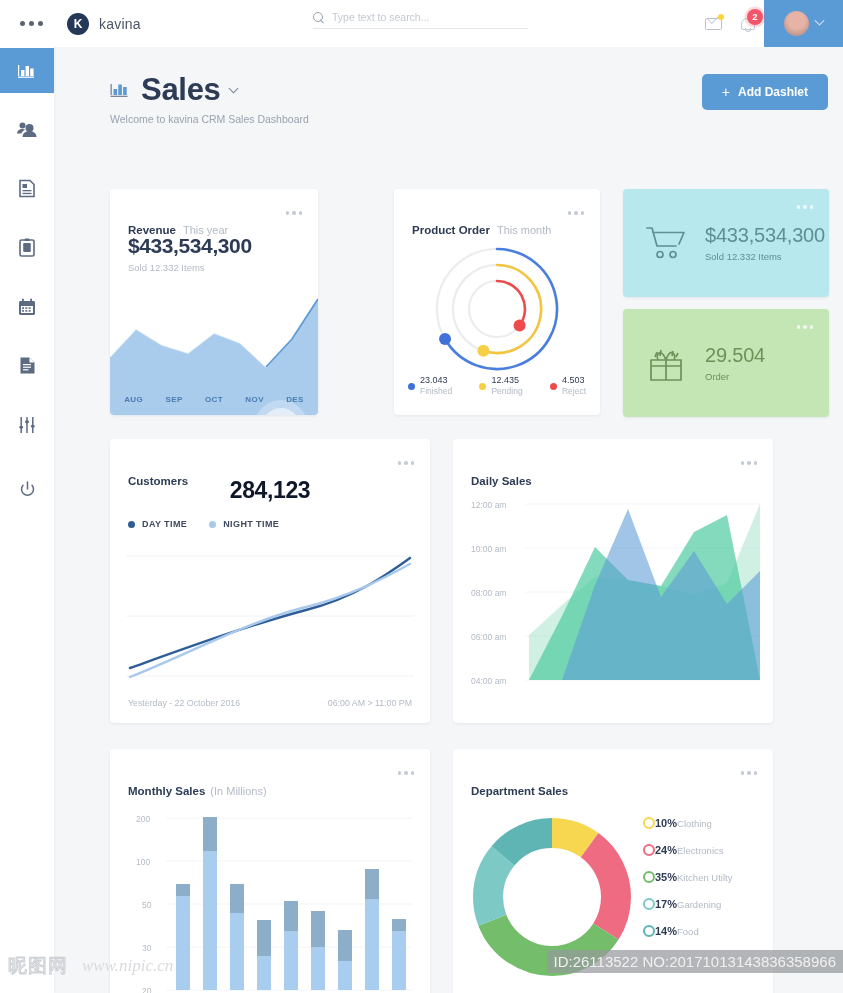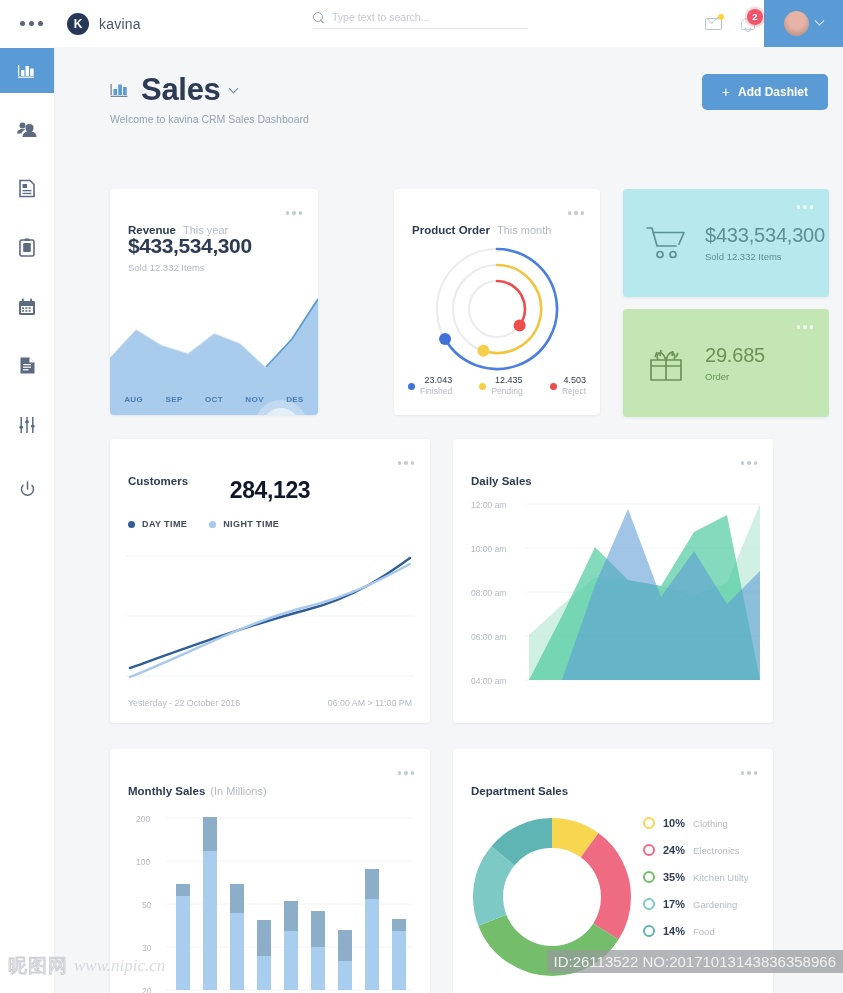--- a/index.html
+++ b/index.html
@@ -121,21 +121,21 @@
   
   #card-revenue { left: 56px; top: 142px; width: 208px; height: 226px; overflow: hidden; }
   .rev-head { position: absolute; left: 18px; top: 17px; display: flex; align-items: baseline; }
   .rev-amount { position: absolute; left: 18px; top: 45px; font-size: 21px; font-weight: bold; color: #2d3b55; letter-spacing: -.4px; }
   .rev-sold { position: absolute; left: 18px; top: 73px; font-size: 9.5px; color: #b3bac5; }
   .rev-chart { position: absolute; left: 0; bottom: 0; width: 208px; height: 130px; }
   .rev-months { position: absolute; left: 0; bottom: 11px; width: 208px; display: flex; justify-content: space-around; padding: 0 3px; }
   .rev-months span { font-size: 8px; font-weight: bold; color: #4a7db3; letter-spacing: .4px; }
 
   
-  #card-order { left: 340px; top: 142px; width: 206px; height: 226px; text-align: right; }
+  #card-order { left: 340px; top: 142px; width: 206px; height: 226px; }
   .po-head { position: absolute; left: 18px; top: 17px; display: flex; align-items: baseline; }
   .po-legend { position: absolute; left: 14px; bottom: 18px; width: 178px; display: flex; justify-content: space-between; }
   .po-leg { display: flex; align-items: center; gap: 5px; }
   .po-dot { width: 7px; height: 7px; border-radius: 50%; flex: 0 0 7px; }
   .po-num { font-size: 9px; font-weight: normal; color: #2d3b55; line-height: 1.25; }
   .po-lbl { font-size: 8.5px; color: #b3bac5; line-height: 1.25; }
 
   
   .stat { border-radius: 4px; padding: 0; overflow: hidden; }
   #card-stat1 { left: 569px; top: 142px; width: 206px; height: 108px; background: #b6e8ee; }
@@ -155,34 +155,34 @@
   .cust-foot { position: absolute; bottom: 15px; left: 18px; right: 18px; display: flex; justify-content: space-between; font-size: 8.8px; color: #b3bac5; }
 
   
   #card-daily { left: 399px; top: 392px; width: 320px; height: 284px; }
 
   
   #card-monthly { left: 56px; top: 702px; width: 320px; height: 286px; }
   
   #card-dept { left: 399px; top: 702px; width: 320px; height: 286px; }
   .dept-legend { position: absolute; left: 190px; top: 68px; display: flex; flex-direction: column; gap: 15px; }
-  .dl { display: flex; align-items: center; gap: 8px; }
+  .dl { display: flex; align-items: center; }
   .dl-ring { width: 12px; height: 12px; border-radius: 50%; border: 2.6px solid #ccc; flex: 0 0 12px; }
   .dl-pct { font-size: 11px; font-weight: bold; color: #2d3b55; }
   .dl-name { font-size: 9.5px; color: #b3bac5; }
 
   .axis-lbl { font-size: 8.5px; fill: #b3bac5; font-family: "Liberation Sans", sans-serif; }
 
   
   .wm-left {
     position: absolute; left: 8px; bottom: 14px; display: flex; align-items: center; gap: 6px;
     color: #d8dade; z-index: 50; pointer-events: none;
   }
   .wm-cjk { font-size: 19px; font-weight: bold; letter-spacing: 1px; -webkit-text-stroke: .4px #cfd2d7; color: transparent; }
-  .wm-url { font-size: 17px; font-style: italic; color: #d9dbdf; font-family: "Liberation Serif", serif; }
+  .wm-url { font-size: 17px; font-style: italic; color: #d9dbdf; font-family: "Liberation Serif", serif; margin-left: 8px; }
   .wm-right {
     position: absolute; right: 0px; bottom: 20px; background: rgba(150,152,156,.72);
     color: #f0f0f0; font-size: 15px; padding: 3px 7px; z-index: 50; pointer-events: none;
   }
 </style>
 </head>
 <body>
 
 <div id="app">
 
@@ -437,21 +437,21 @@
           <g fill="none" stroke="#6d9159" stroke-width="1.7" stroke-linejoin="round">
             <rect x="6" y="16" width="30" height="20"></rect>
             <line x1="6" y1="22" x2="36" y2="22"></line>
             <line x1="21" y1="16" x2="21" y2="36"></line>
             <path d="M13 16c-2-4 0-8 3-7s4 5 5 7"></path>
             <path d="M29 16c2-5-1-9-4-7s-3 5-4 7"></path>
             <path d="M10 13l2-5M15 12l1-6M27 12l1-5M31 13l2-4"></path>
           </g>
         </svg>
         <div>
-          <div class="stat-val">29.685</div>
+          <div class="stat-val">29.504</div>
           <div class="stat-lbl">Order</div>
         </div>
       </div>
     </div>
 
     <div class="card" id="card-customers">
       <div class="card-title" style="position:absolute;left:18px;top:18px">Customers</div>
       <div class="kebab" style="right:16px; top:22px;">
           <i></i>
           <i></i>

